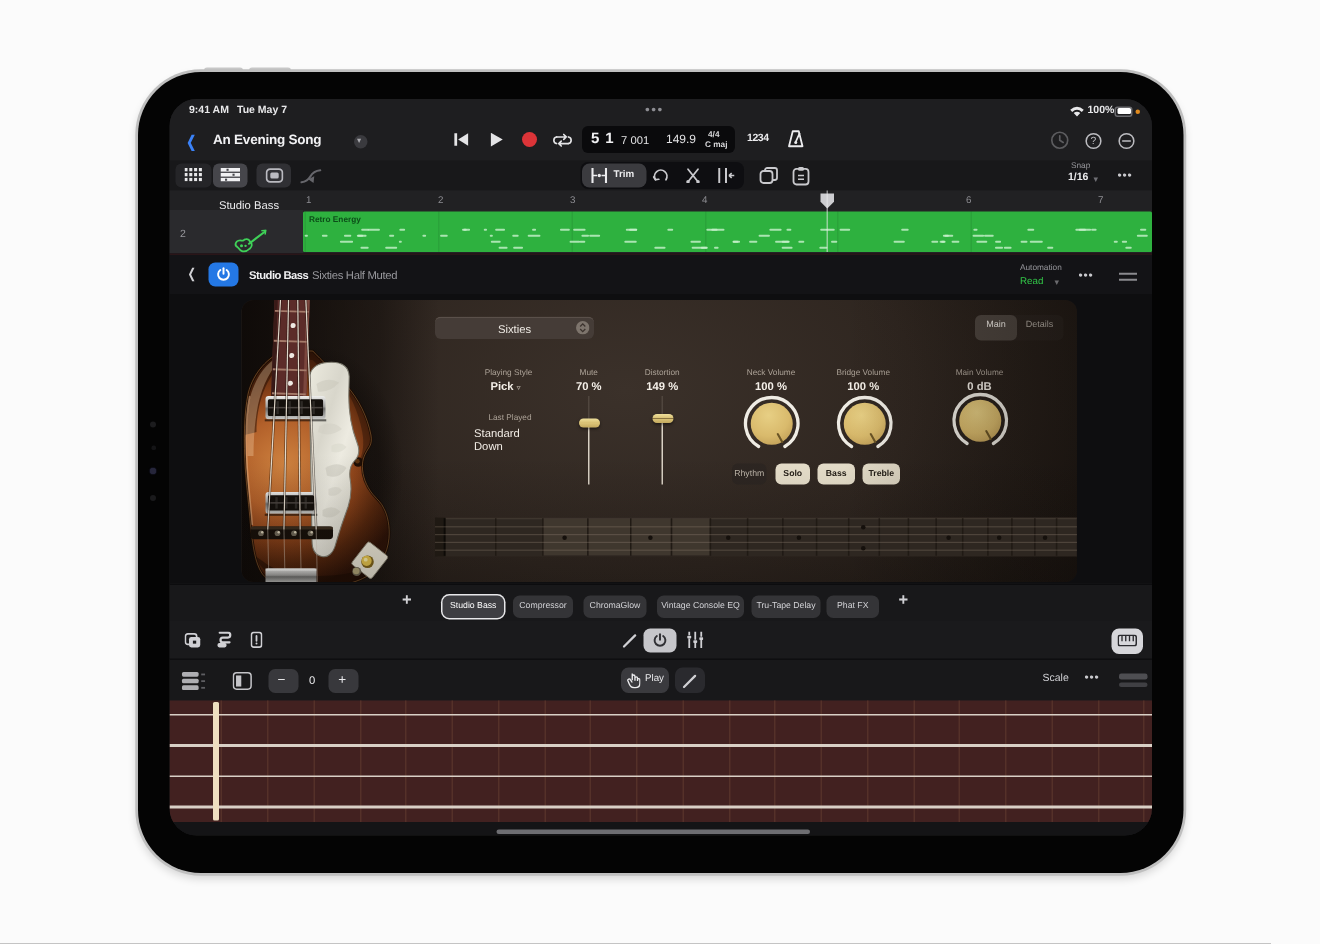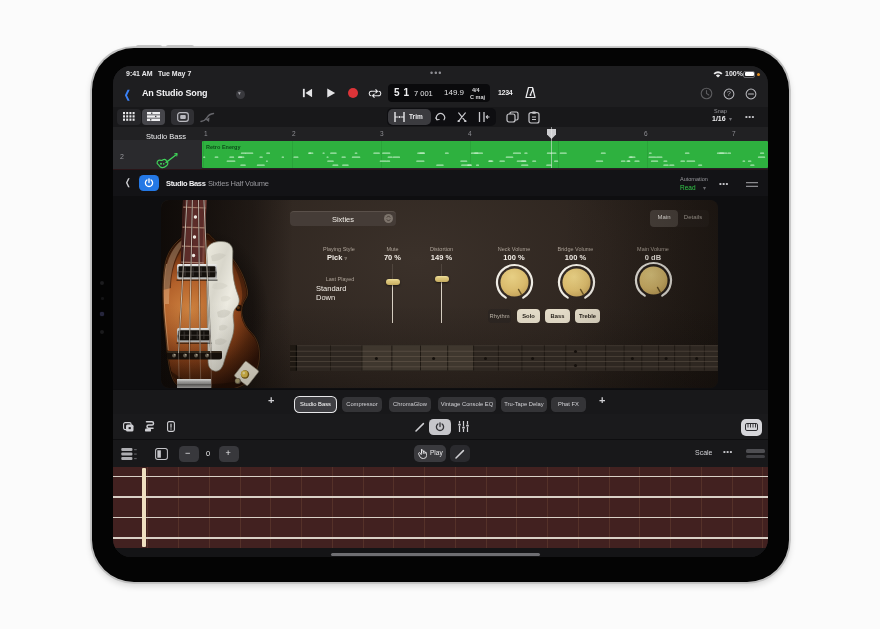--- a/index.html
+++ b/index.html
@@ -54,21 +54,21 @@
       <div class="t" style="left:317px;top:2px;font-size:9px;letter-spacing:1px;color:#8e8e93;">•••</div>
       <svg class="abs" style="left:600px;top:4px;" width="10" height="8" viewBox="0 0 10 8">
         <path d="M0.5 3.2 Q5 -0.8 9.5 3.2 L8.2 4.6 Q5 1.8 1.8 4.6 Z M2.8 5.4 Q5 3.6 7.2 5.4 L5 7.6 Z" fill="#e8e8ea"></path>
       </svg>
       <div class="t" style="left:612px;top:4px;font-size:7px;font-weight:bold;color:#e8e8ea;">100%</div>
       <div class="abs" style="left:630px;top:4.5px;width:12px;height:7px;border:1px solid #6a6a6e;border-radius:2px;"></div>
       <div class="abs" style="left:631.5px;top:6px;width:9px;height:4px;background:#fff;border-radius:1px;"></div>
       <div class="abs" style="left:643.5px;top:7px;width:3px;height:3px;background:#e08a1e;border-radius:50%;"></div>
 
       <div class="t" style="left:10px;top:21.5px;font-size:10.5px;color:#3b82f7;font-weight:bold;transform:scaleX(0.75);">❮</div>
-      <div class="t" style="left:29px;top:21.5px;font-size:9px;font-weight:bold;color:#f2f2f4;letter-spacing:-0.15px;">An Studio Song</div>
+      <div class="t" style="left:29px;top:21.5px;font-size:9px;font-weight:bold;color:#f2f2f4;letter-spacing:-0.15px;">An Evening Song</div>
       <div class="abs" style="left:123px;top:23.5px;width:9px;height:9px;background:#3a3a3e;border-radius:50%;"></div>
         <div class="t" style="left:125px;top:23.5px;font-size:5.5px;color:#a8a8ad;">▾</div>
 
       <svg class="abs" style="left:189px;top:22px;" width="11" height="10" viewBox="0 0 13 12">
         <rect x="1" y="1" width="2.2" height="10" fill="#e4e4e6"></rect>
           <path d="M12 1 L4 6 L12 11 Z" fill="#e4e4e6"></path>
       </svg>
       <svg class="abs" style="left:213px;top:22px;" width="10" height="10" viewBox="0 0 11 12">
         <path d="M1 0.5 L10.5 6 L1 11.5 Z" fill="#e4e4e6"></path>
       </svg>
@@ -308,21 +308,21 @@
       <div class="abs" style="left:438px;top:-13px;width:1px;height:41px;background:rgba(235,235,235,0.55);"></div>
     </div>
     <div class="r" id="rowplughead">
       <div class="t" style="left:11px;top:7px;font-size:9px;color:#d0d0d4;transform:scaleX(0.75);">❮</div>
       <div class="abs" style="left:26px;top:5px;width:20px;height:16px;background:#2478e5;border-radius:4.5px;"></div>
       <svg class="abs" style="left:31px;top:8px;" width="10" height="10" viewBox="0 0 10 10">
         <path d="M5 0.8 V4.5" stroke="#fff" stroke-width="1.3" stroke-linecap="round"></path>
         <path d="M2.9 2 A3.6 3.6 0 1 0 7.1 2" stroke="#fff" stroke-width="1.3" fill="none" stroke-linecap="round"></path>
       </svg>
       <div class="t" style="left:53px;top:8.5px;font-size:7.5px;font-weight:bold;color:#f0f0f2;letter-spacing:-0.35px;">Studio Bass</div>
-      <div class="t" style="left:95px;top:8.5px;font-size:7.5px;color:#98989d;letter-spacing:-0.2px;">Sixties Half Volume</div>
+      <div class="t" style="left:95px;top:8.5px;font-size:7.5px;color:#98989d;letter-spacing:-0.2px;">Sixties Half Muted</div>
       <div class="t" style="left:567px;top:5.5px;font-size:5.5px;color:#98989d;">Automation</div>
       <div class="t" style="left:567px;top:13.5px;font-size:6.5px;color:#32c848;">Read</div>
       <div class="t" style="left:590px;top:13.5px;font-size:6px;color:#6a6a6e;">▾</div>
       <div class="t" style="left:606px;top:9px;font-size:8px;letter-spacing:0.5px;color:#c9c9cd;">•••</div>
       <svg class="abs" style="left:633px;top:11px;" width="12" height="7" viewBox="0 0 14 7">
         <path d="M0 1.2 H14 M0 5.8 H14" stroke="#8a8a8e" stroke-width="1.5"></path>
       </svg>
     </div>
     <div class="r" id="rowplug">
       <div class="abs" id="panel" style="left:48px;top:4px;width:557px;height:188px;border-radius:8px;overflow:hidden;

